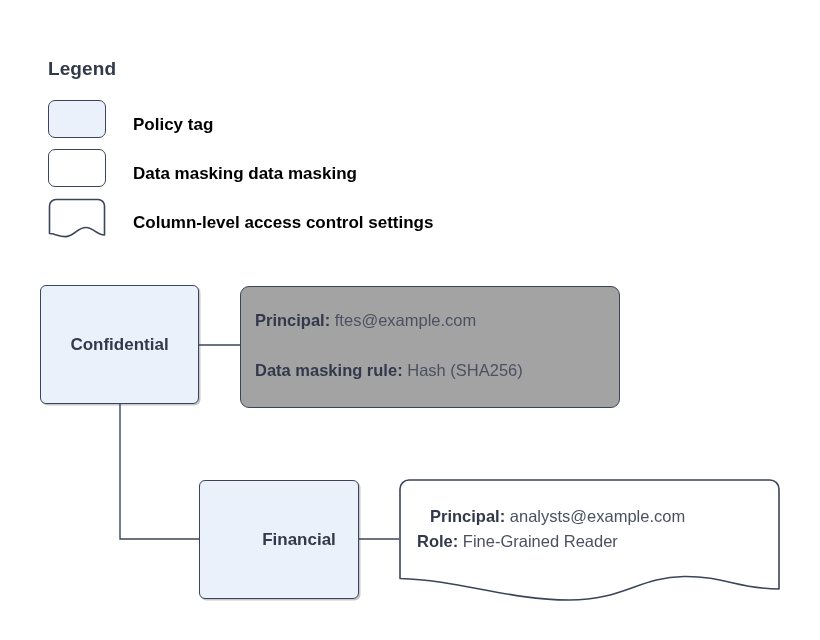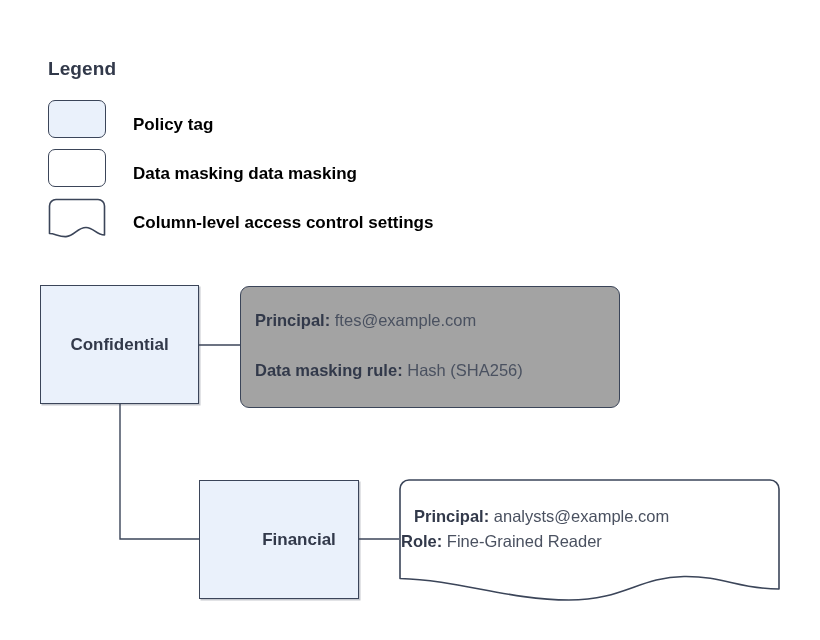--- a/index.html
+++ b/index.html
@@ -53,21 +53,21 @@
     font-weight: bold;
     white-space: nowrap;
     color: #000000;
   }
   .swatch-doc svg { display: block; }
 
   
   .node {
     box-sizing: border-box;
     border: 1.6px solid #3b4559;
-    border-radius: 0;
+    border-radius: 6px;
     background: #eaf1fb;
     display: flex;
     align-items: center;
     justify-content: center;
     box-shadow: 1.5px 1.5px 0 rgba(59,69,89,0.30);
   }
   .node-label {
     font-size: 17px;
     font-weight: bold;
     color: #32394a;
@@ -92,20 +92,21 @@
     font-weight: bold;
   }
   .doc-wrap { position: absolute; }
   .doc-wrap svg { display: block; }
   .doc-text {
     position: absolute;
     font-size: 16.5px;
     line-height: 25px;
     color: #4a5160;
     white-space: nowrap;
+    margin-left: 16px;
   }
   .doc-text b { color: #32394a; font-weight: bold; }
 
   
   .connector { stroke: #3b4559; stroke-width: 1.4; fill: none; }
 </style>
 </head>
 <body>
 
 <div id="canvas">

